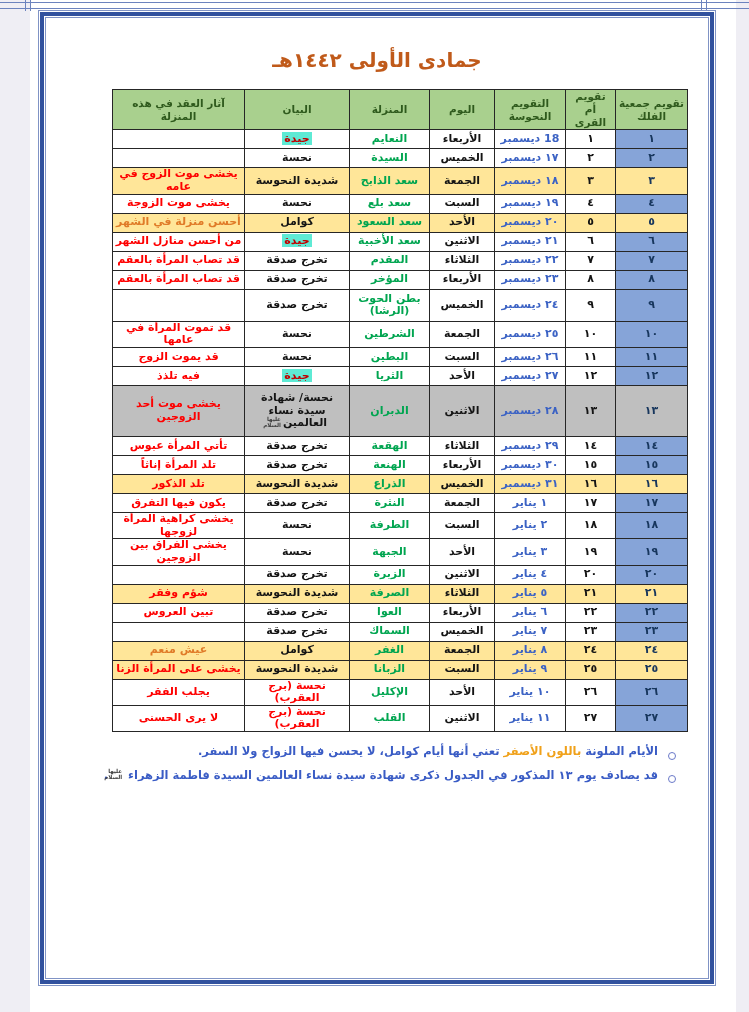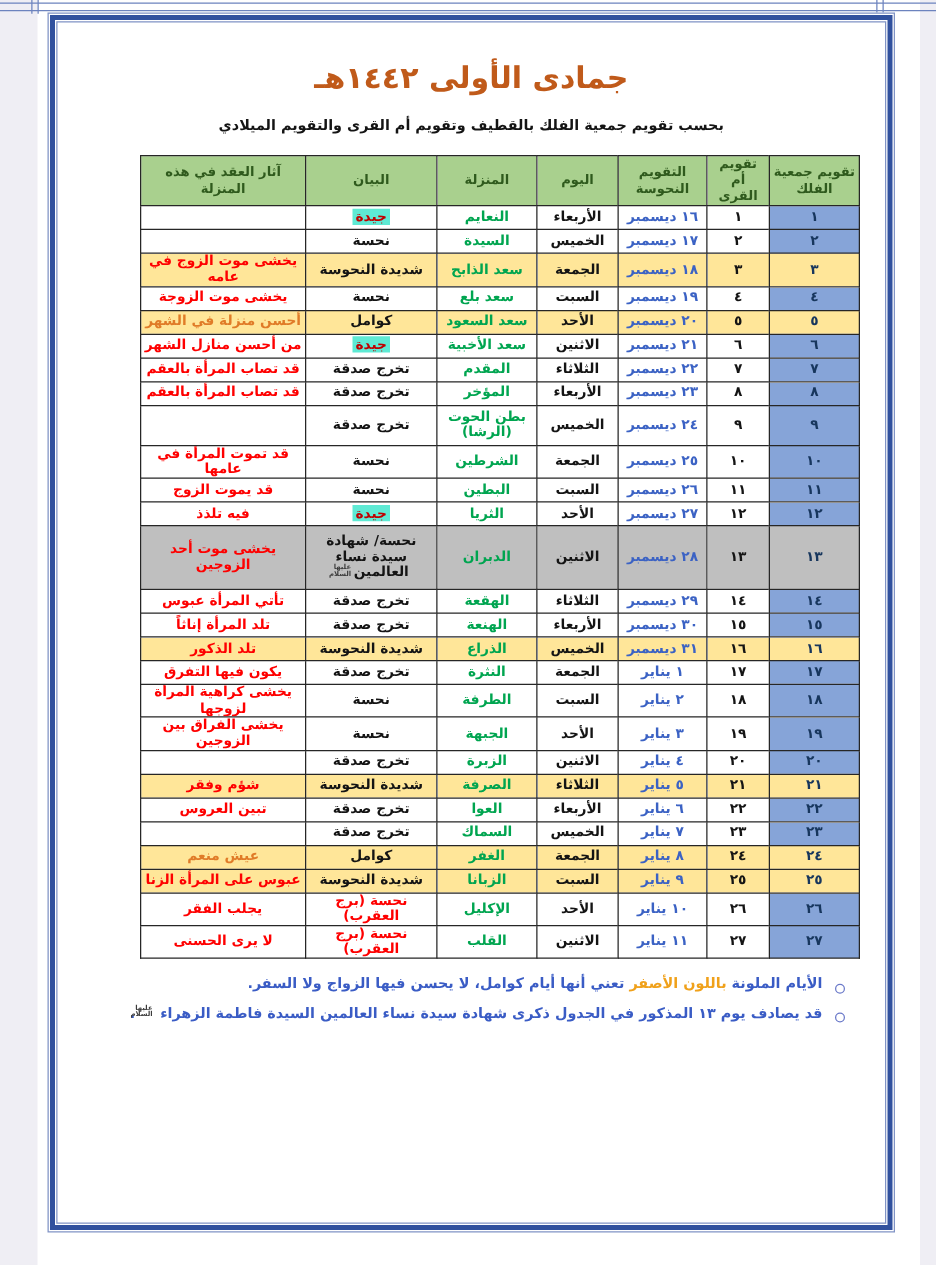--- a/index.html
+++ b/index.html
@@ -15,21 +15,21 @@
     border-top:1px solid #6c83be;border-bottom:1px solid #6c83be;z-index:1}
   .top-stub{position:absolute;top:0;width:4px;height:11px;
     border-left:1px solid #6c83be;border-right:1px solid #6c83be;z-index:1}
   .stub-l{left:25px}.stub-r{right:42px}
 
   .frame{position:absolute;left:38px;top:10px;width:678px;height:976px;
     border:1px solid #8093c5;padding:1px;box-sizing:border-box;background:#fff;z-index:2}
   .frame-mid{border:4px solid #31519e;height:100%;box-sizing:border-box;padding:1px}
   .frame-inner{border:1px solid #8093c5;height:100%;box-sizing:border-box;position:relative;overflow:hidden}
 
-  .title{margin-top:30px;text-align:center;font-size:24px;font-weight:bold;color:#c05a1a;letter-spacing:.5px}
+  .title{margin-top:30px;text-align:center;font-size:20px;font-weight:bold;color:#c05a1a;letter-spacing:.5px}
   .subtitle{margin-top:17px;text-align:center;font-size:11.5px;font-weight:bold;color:#141414}
 
   .table-wrap{margin:17px 20px 0 0}
   table{border-collapse:collapse;width:575px;table-layout:fixed;background:#fff}
   th,td{border:1px solid #262626;font-weight:bold;text-align:center;vertical-align:middle;
     padding:0 2px;box-sizing:border-box;overflow:hidden}
   thead th{background:#a9d08e;color:#2f5a1d;font-size:10.5px;height:33px;line-height:1.25}
   tbody td{font-size:11px;height:19px;line-height:1.15;color:#141414}
   tr.tall td{height:32px}
   tr.xtall td{height:51px}
@@ -61,21 +61,20 @@
 <div class="edge-strip edge-right"></div>
 <div class="top-rule"></div>
 <div class="top-stub stub-l"></div>
 <div class="top-stub stub-r"></div>
 
 <div class="frame">
   <div class="frame-mid">
     <div class="frame-inner">
 
       <div class="title">جمادى الأولى ١٤٤٢هـ</div>
-      <div class="subtitle">بحسب تقويم جمعية الفلك بالقطيف وتقويم أم القرى والتقويم الميلادي</div>
 
       <div class="table-wrap">
         <table>
           <colgroup>
             <col style="width:72px">
               <col style="width:50px">
               <col style="width:71px">
             <col style="width:65px">
               <col style="width:80px">
               <col style="width:105px">
@@ -89,21 +88,21 @@
               <th>اليوم</th>
               <th>المنزلة</th>
               <th>البيان</th>
               <th>آثار العقد في هذه المنزلة</th>
             </tr>
           </thead>
           <tbody>
               <tr>
                 <td class="falak">١</td>
                 <td class="uq">١</td>
-                <td class="greg">١٦ ديسمبر</td>
+                <td class="greg">18 ديسمبر</td>
                 <td class="day">الأربعاء</td>
                 <td class="mansion">النعايم</td>
                 <td class="bayan"><span class="hl">جيدة</span></td>
                 <td class="athar"></td>
               </tr>
               <tr>
                 <td class="falak">٢</td>
                 <td class="uq">٢</td>
                 <td class="greg">١٧ ديسمبر</td>
                 <td class="day">الخميس</td>
@@ -309,21 +308,21 @@
                 <td class="bayan">كوامل</td>
                 <td class="athar orange">عيش منعم</td>
               </tr>
               <tr class="yellow">
                 <td class="falak">٢٥</td>
                 <td class="uq">٢٥</td>
                 <td class="greg">٩ يناير</td>
                 <td class="day">السبت</td>
                 <td class="mansion">الزبانا</td>
                 <td class="bayan">شديدة النحوسة</td>
-                <td class="athar">عبوس على المرأة الزنا</td>
+                <td class="athar">يخشى على المرأة الزنا</td>
               </tr>
               <tr>
                 <td class="falak">٢٦</td>
                 <td class="uq">٢٦</td>
                 <td class="greg">١٠ يناير</td>
                 <td class="day">الأحد</td>
                 <td class="mansion">الإكليل</td>
                 <td class="bayan red">نحسة  (برج العقرب)</td>
                 <td class="athar">يجلب الفقر</td>
               </tr>

